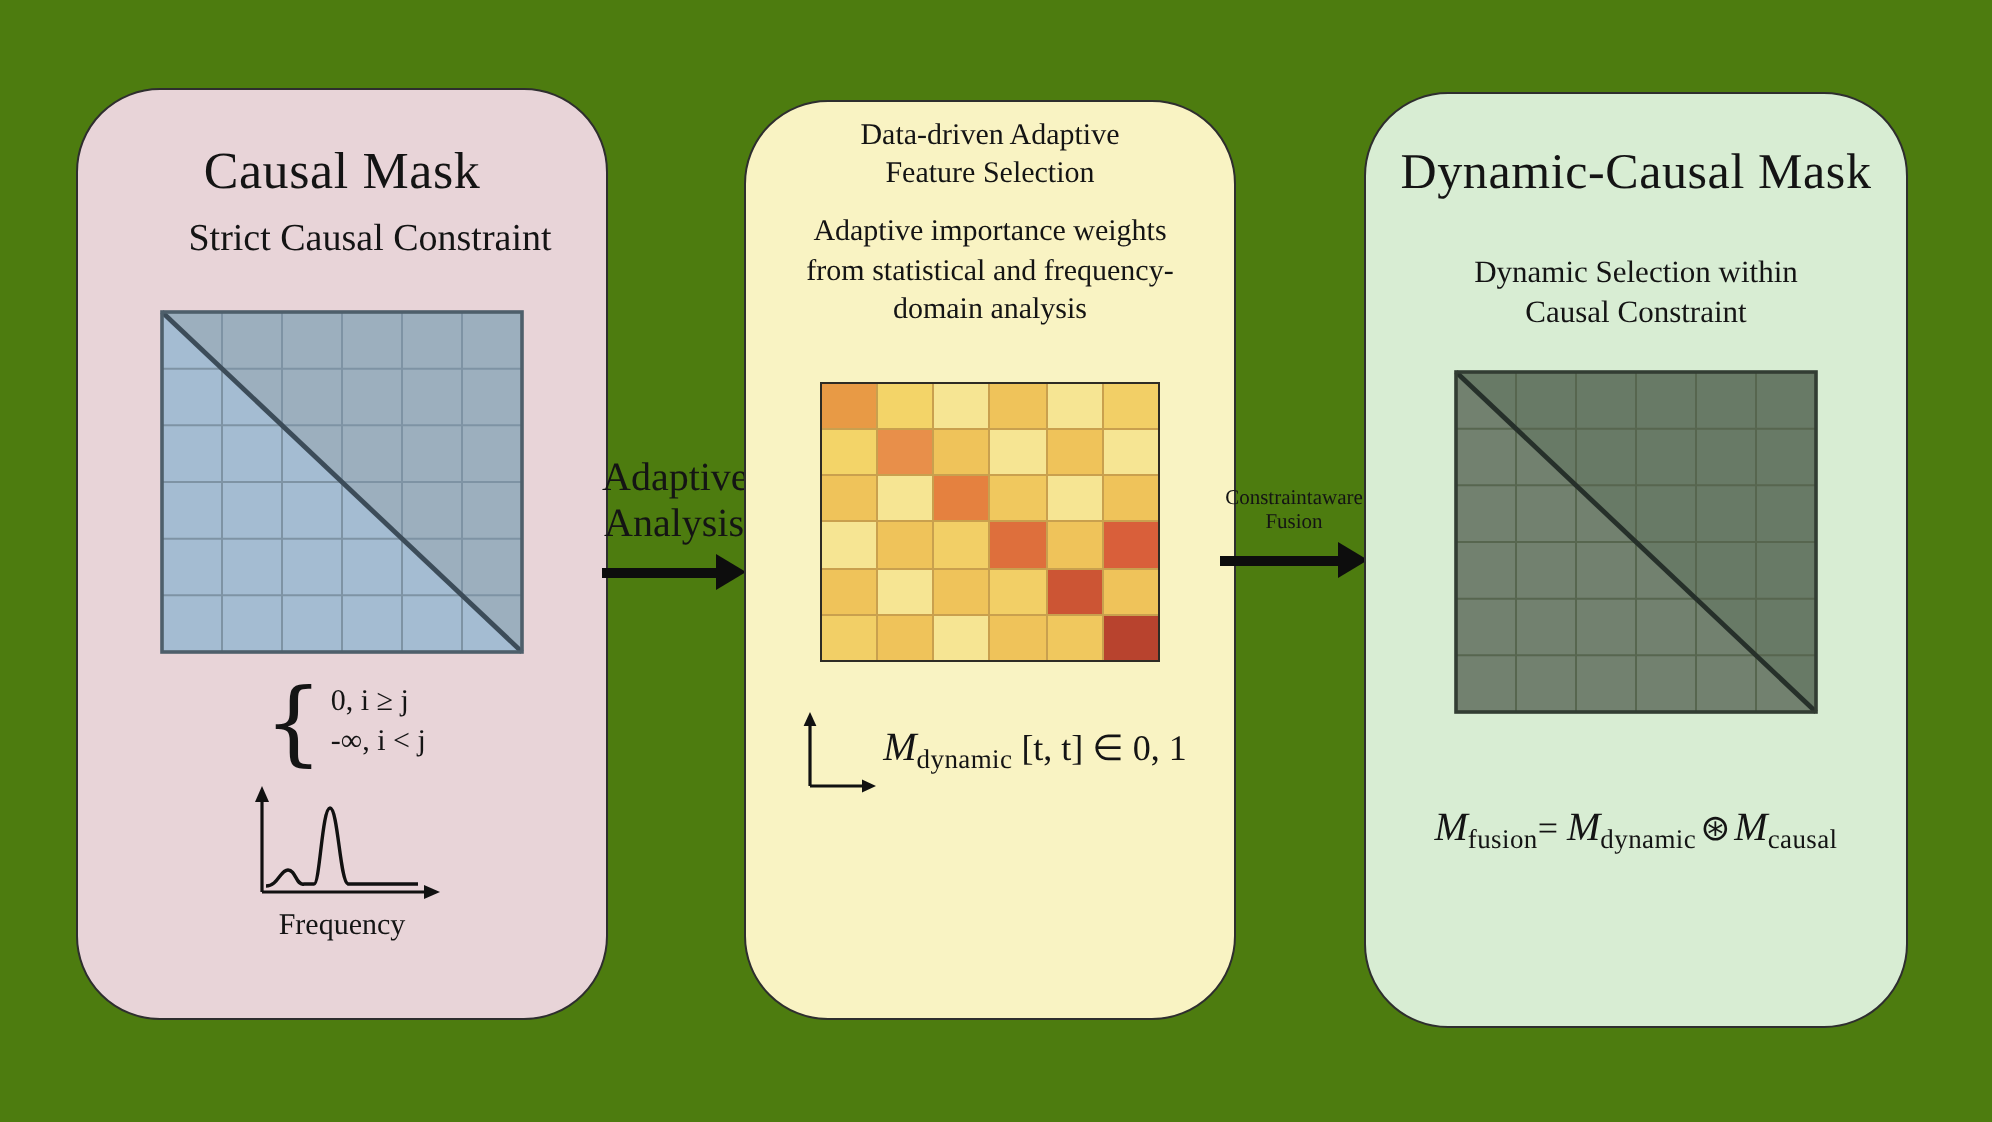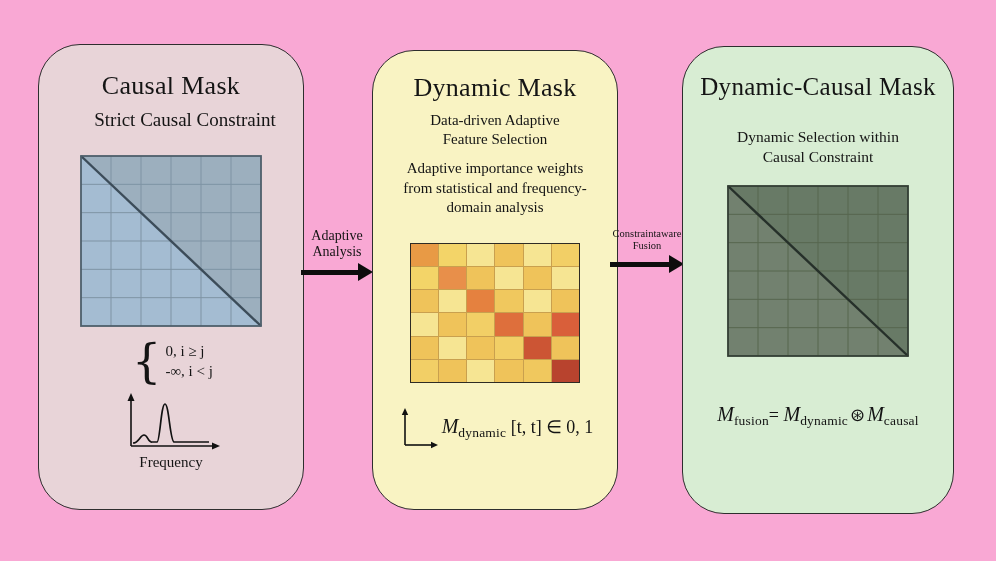--- a/index.html
+++ b/index.html
@@ -1,16 +1,16 @@
 <!DOCTYPE html>
 <html><head>
 <meta charset="utf-8">
 <style>
   html,body{margin:0;padding:0;background:#ffffff;}
-  .canvas{position:relative;width:996px;height:561px;background:#f9a8d4;overflow:hidden;
+  .canvas{position:relative;width:996px;height:561px;background:#4d7c0f;overflow:hidden;
           font-family:"Liberation Serif", serif;color:#141414;}
   .panel{position:absolute;border:1.4px solid #2e2e2e;border-radius:42px;box-sizing:border-box;
          text-align:center;}
   .panel-title{font-size:26px;font-weight:400;margin:0;letter-spacing:.3px;}
   .subtitle{font-size:19px;margin-top:8px;padding-left:28px;}
   .desc{font-size:15px;line-height:1.28;margin:8px auto 0;}
   .matrix{display:block;margin:0 auto;width:182px;height:172px;}
   .formula{display:flex;align-items:center;justify-content:center;gap:3px;}
   .ftext{font-size:18px;white-space:nowrap;}
   .mvar{font-style:italic;font-size:20px;}
@@ -68,32 +68,31 @@
         <polygon points="16,3 12.5,11 19.5,11" fill="#111"></polygon>
         <line x1="16" y1="56" x2="100" y2="56" stroke="#111" stroke-width="1.6"></line>
         <polygon points="105,56 97,52.5 97,59.5" fill="#111"></polygon>
         <path d="M18,53 C24,53 25,45 29,45 C33,45 33,53 37,52 L42,52 C45,52 46,14 50,14 C54,14 55,51 59,52 L94,52" fill="none" stroke="#111" stroke-width="1.7"></path>
       </svg>
       <div class="freq-label">Frequency</div>
     </div>
   </section>
 
   <div class="flow-arrow" style="left:301px;top:228px;width:72px;">
-    <div class="arrow-label" style="font-size:14px">
+    <div class="arrow-label" style="font-size:20px">
       <span>Adaptive</span>
       <span>Analysis</span>
     </div>
     <div class="arrow-body">
       <div class="arrow-shaft"></div>
       <div class="arrow-head"></div>
     </div>
   </div>
 
   <section class="panel" id="panel-dynamic" style="left: 372px; top: 50px; width: 246px; height: 460px; background: rgb(249, 243, 195);">
-    <h2 class="panel-title" style="margin-top:22px">Dynamic Mask</h2>
     <div class="desc" style="max-width:175px">Data-driven Adaptive Feature Selection</div>
     <div class="desc" style="max-width:205px;margin-top:10px">Adaptive importance weights from statistical and frequency-domain analysis</div>
 
     <div id="heatmap" class="heatmap" style="margin-top: 26px; background: rgb(201, 160, 78); border-color: rgb(46, 43, 36);">
         <div style="background: rgb(232, 154, 69);"></div>
         <div style="background: rgb(243, 212, 104);"></div>
         <div style="background: rgb(246, 229, 147);"></div>
         <div style="background: rgb(239, 195, 90);"></div>
         <div style="background: rgb(246, 229, 147);"></div>
         <div style="background: rgb(242, 207, 102);"></div>
@@ -133,21 +132,21 @@
       <svg width="42" height="46" viewBox="0 0 42 46">
         <line x1="8" y1="40" x2="8" y2="8" stroke="#111" stroke-width="1.6"></line>
         <polygon points="8,3 4.8,10 11.2,10" fill="#111"></polygon>
         <line x1="8" y1="40" x2="36" y2="40" stroke="#111" stroke-width="1.6"></line>
         <polygon points="41,40 34,36.8 34,43.2" fill="#111"></polygon>
       </svg>
       <span class="ftext"><span class="mvar">M</span><span class="msub">dynamic</span><span> [t, t] ∈ 0, 1</span></span>
     </div>
   </section>
 
-  <div class="flow-arrow" style="left:610px;top:228px;width:74px;text-align:center;">
+  <div class="flow-arrow" style="left:610px;top:244px;width:74px;text-align:center;">
     <div class="arrow-label" style="font-size:10.5px">
       <span>Constraintaware</span>
       <span>Fusion</span>
     </div>
     <div class="arrow-body">
       <div class="arrow-shaft"></div>
       <div class="arrow-head"></div>
     </div>
   </div>
 

